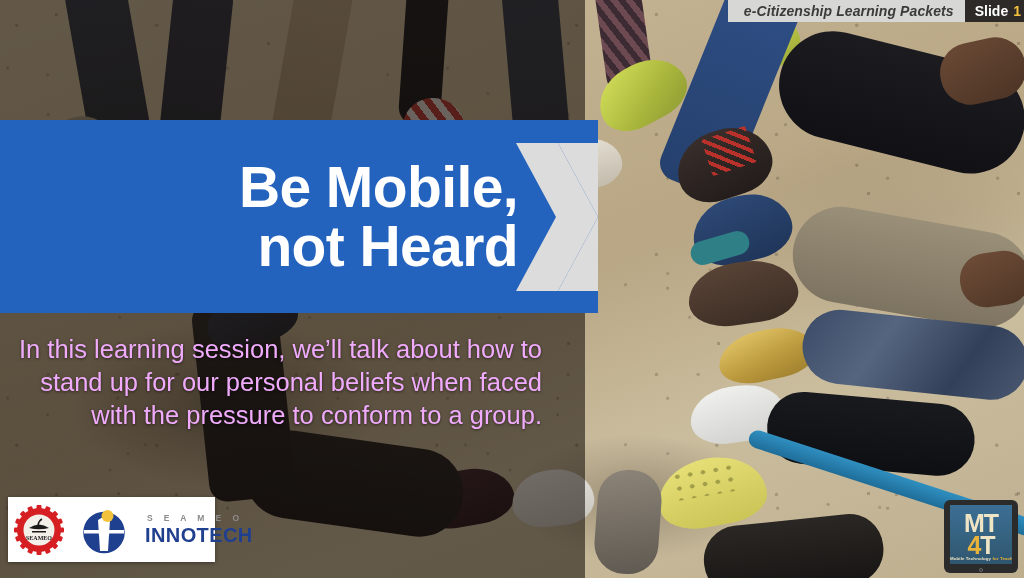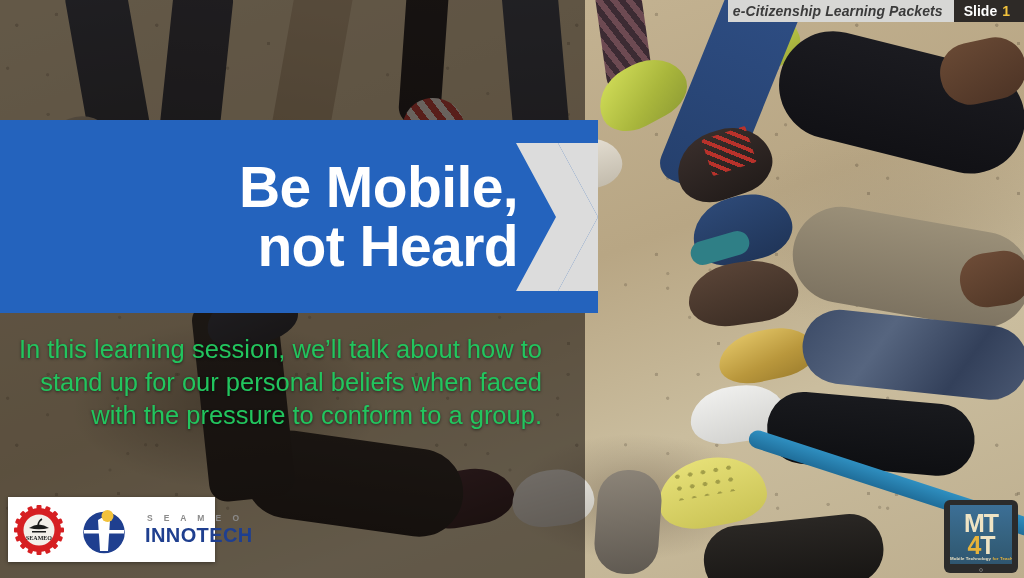--- a/index.html
+++ b/index.html
@@ -48,47 +48,47 @@
   .dim-left {
     position:absolute; left:0; top:0; width:585px; height:578px;
     background:rgba(24,18,12,.58);
   }
 
   
   .header { position:absolute; top:0; right:0; height:22px; display:flex; align-items:stretch; }
   .hdr-title {
     background:#d7d7d5; color:#3b3b3b;
     font-weight:bold; font-style:italic; font-size:14px;
-    padding:0 11px 0 5px; display:flex; align-items:center; letter-spacing:.1px;
+    padding:0 11px 0 16px; display:flex; align-items:center; letter-spacing:.1px;
   }
   .hdr-slide {
     background:#2e2a27; color:#ffffff;
     font-weight:bold; font-size:14px;
-    padding:0 14px 0 10px; display:flex; align-items:center; gap:5px;
+    padding:0 3px 0 10px; display:flex; align-items:center; gap:5px;
   }
   .hdr-slide .num { color:#f2c23c; }
 
   
   .banner { position:absolute; left:0; top:120px; width:598px; height:193px; }
   .banner-bg { position:absolute; inset:0; background:#2463bd; }
   .chev { position:absolute; right:0; top:23px; width:82px; height:148px; }
   .title-wrap {
     position:absolute; left:0; top:0; width:524px; height:193px;
     display:flex; flex-direction:column; justify-content:center; align-items:flex-end;
     padding-right:6px;
   }
   .title-line {
     color:#ffffff; font-size:57px; font-weight:bold; line-height:1.03;
     letter-spacing:-.6px; text-align:right; white-space:nowrap;
   }
 
   
   .subtitle {
     position:absolute; left:18px; top:333px; width:524px;
-    text-align:right; color:#22c55e;
+    text-align:right; color:#f0abfc;
     font-size:25.5px; line-height:1.29; font-weight:normal;
     text-shadow:0 1px 3px rgba(0,0,0,.55);
   }
 
   
   .logo-box {
     position:absolute; left:8px; top:497px; width:207px; height:65px;
     background:#ffffff; display:flex; align-items:center; padding:0 6px; gap:15px;
     box-shadow:0 1px 4px rgba(0,0,0,.4);
   }

